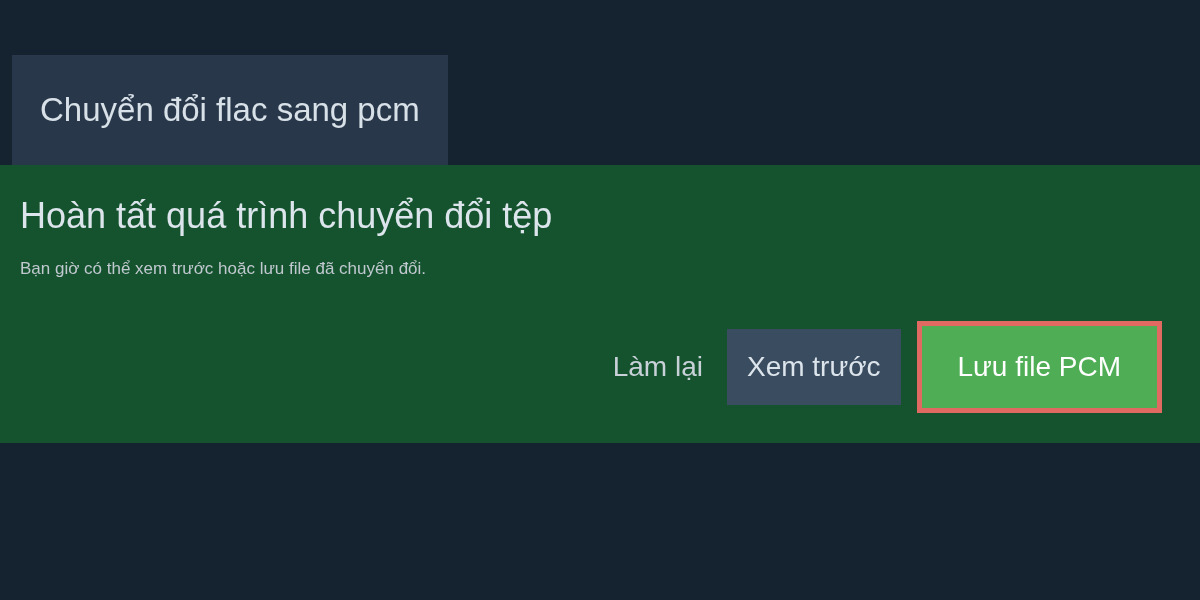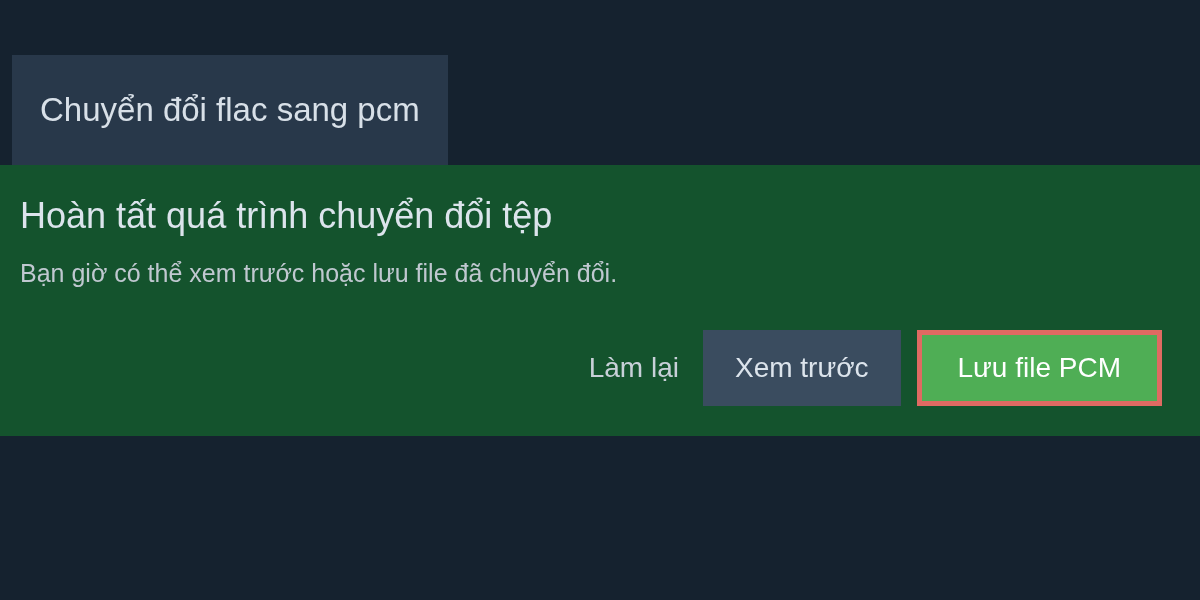--- a/index.html
+++ b/index.html
@@ -34,21 +34,21 @@
       margin-left: 0;
     }
     .heading {
       color: #dce4ec;
       font-size: 36px;
       font-weight: 400;
       margin-bottom: 22px;
     }
     .description {
       color: #c0c8d0;
-      font-size: 25px;
+      font-size: 17px;
       font-weight: 300;
       margin-bottom: 42px;
     }
     .button-row {
       display: flex;
       justify-content: flex-end;
       align-items: center;
       gap: 16px;
       padding-right: 18px;
     }
@@ -60,30 +60,30 @@
       border: none;
       cursor: pointer;
       padding: 0 8px;
     }
     .secondary-button {
       background-color: #3a4c5f;
       color: #dce4ec;
       font-size: 28px;
       font-weight: 300;
       border: none;
-      padding: 22px 32px;
+      padding: 22px 20px;
       cursor: pointer;
     }
     .primary-button {
       background-color: #4fae55;
       color: #ffffff;
       font-size: 28px;
       font-weight: 300;
       border: 5px solid #e06a62;
-      padding: 17px 36px;
+      padding: 25px 36px;
       cursor: pointer;
     }
   </style>
 </head>
 <body>
 
 <div class="container">
   <div class="tab-header">
     <span class="tab-title">Chuyển đổi flac sang pcm</span>
   </div>

